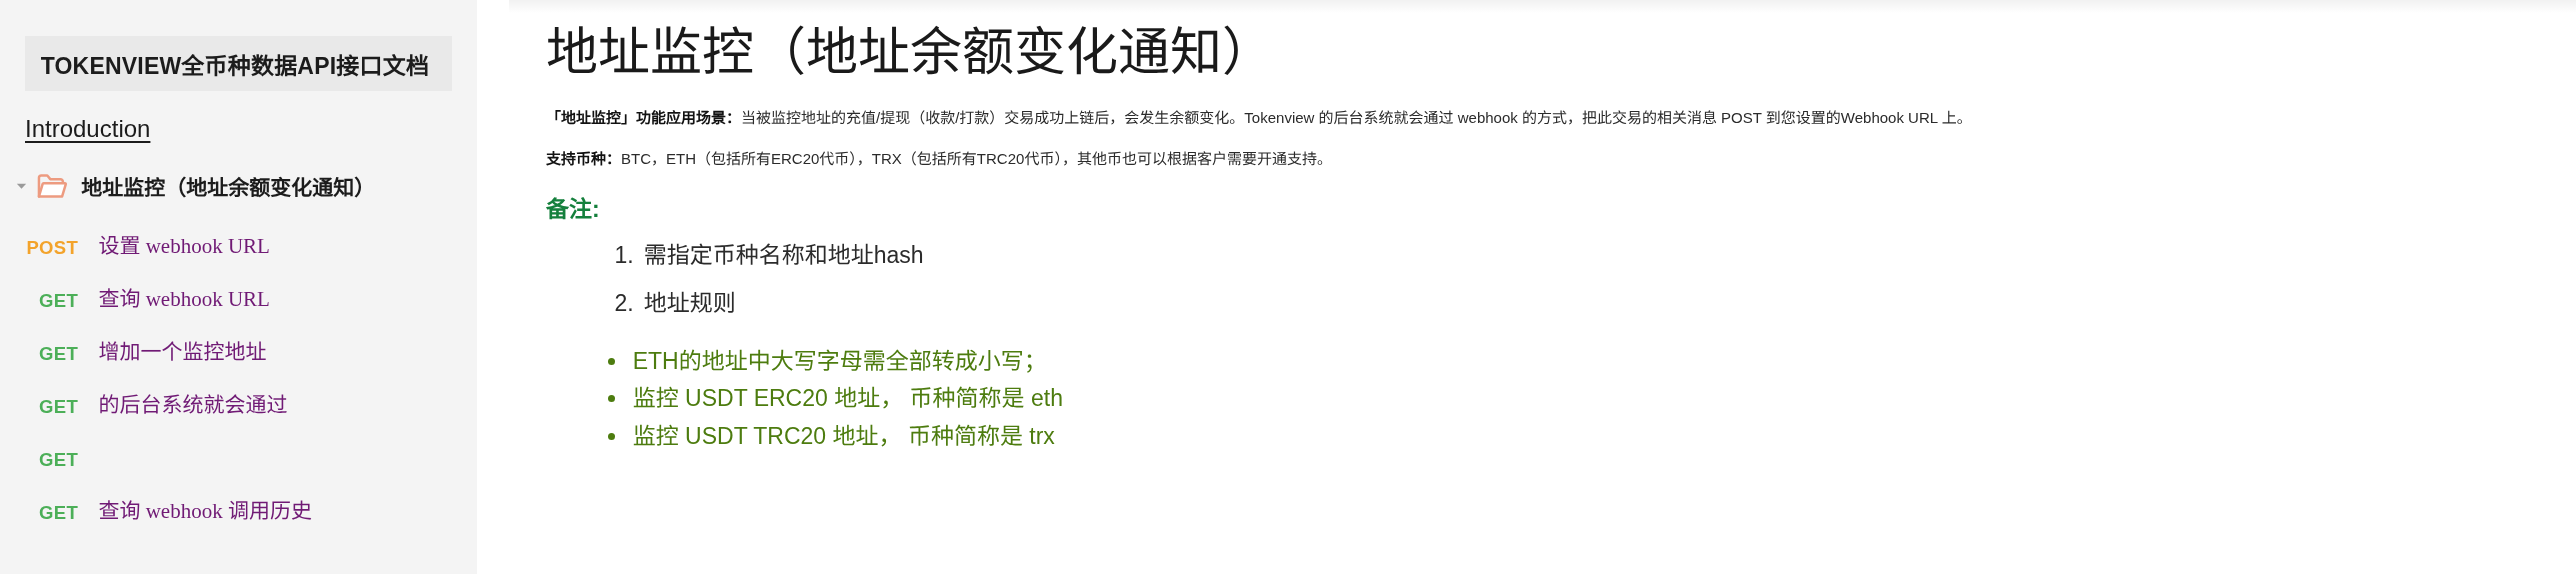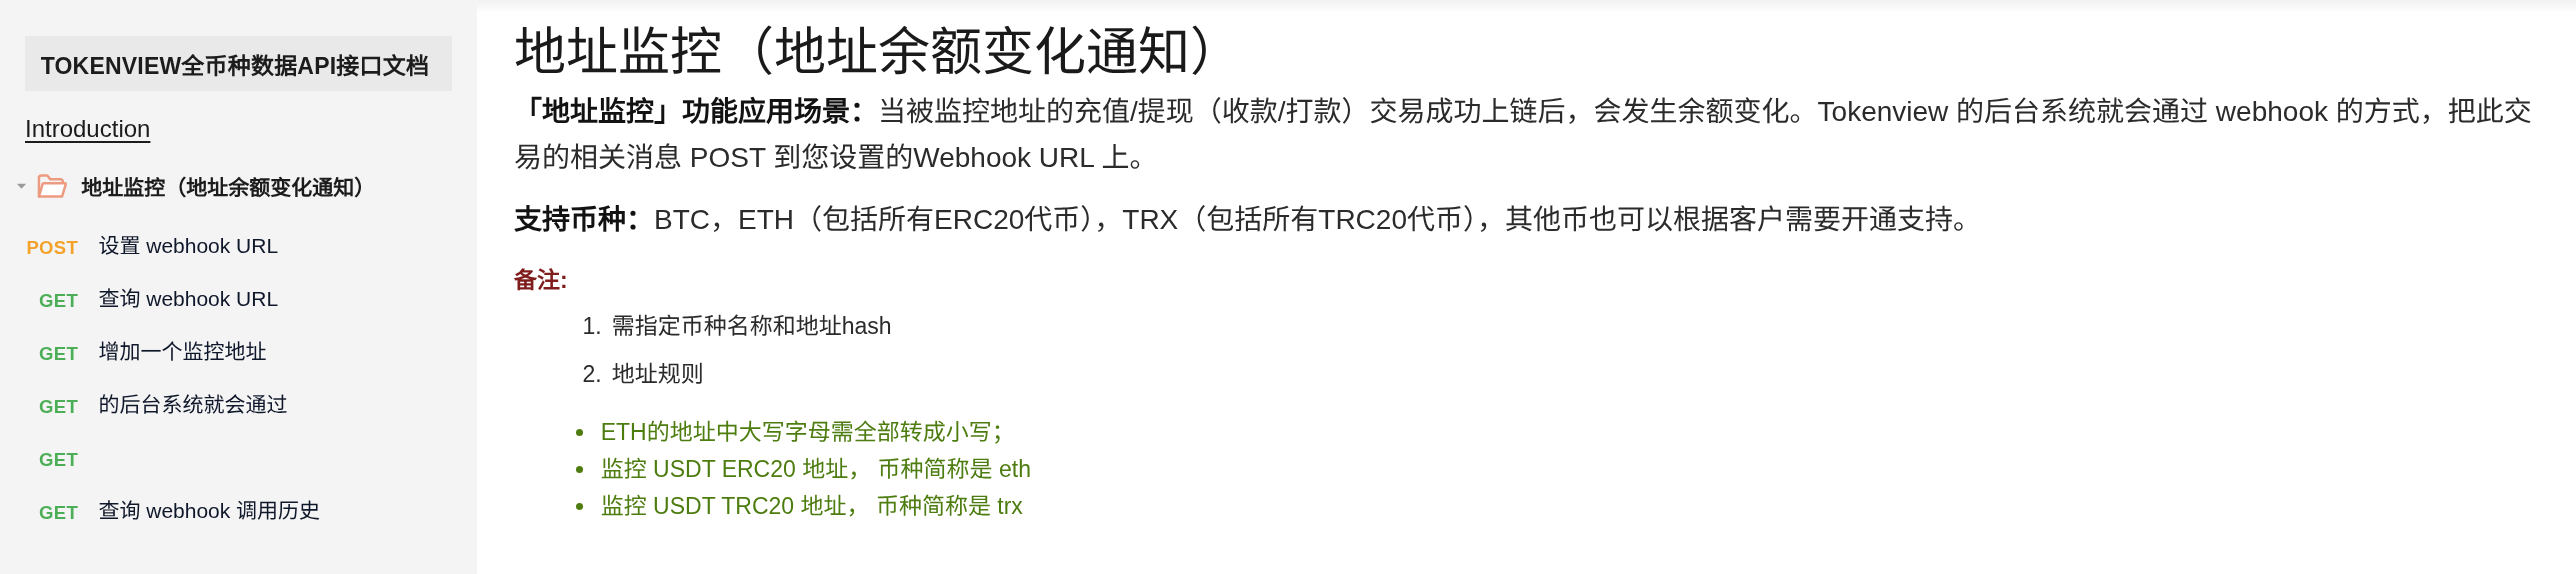--- a/index.html
+++ b/index.html
@@ -13,20 +13,21 @@
     height: 574px;
     overflow: hidden;
     background: #ffffff;
     font-family: "Liberation Sans", "DejaVu Sans", sans-serif;
     -webkit-font-smoothing: antialiased;
   }
   .app {
     display: flex;
     width: 2576px;
     height: 574px;
+    gap: 32px;
   }
 
   
   .sidebar {
     width: 477px;
     height: 574px;
     background: #f4f4f4;
     flex: 0 0 477px;
     position: relative;
     padding-top: 36px;
@@ -107,23 +108,24 @@
     text-align: right;
     font-size: 18.5px;
     font-weight: bold;
     letter-spacing: 0.3px;
     font-family: "Liberation Sans", "DejaVu Sans", sans-serif;
   }
   .method.post { color: #f3a32b; }
   .method.get  { color: #4caf58; }
   .endpoint-label {
     font-size: 21px;
-    color: #0f172a;
+    color: #701a75;
     margin-left: 20.4px;
     white-space: nowrap;
+    font-family: Liberation Serif, serif;
   }
 
   
   .main {
     flex: 1 1 auto;
     height: 574px;
     background: #ffffff;
     position: relative;
     overflow: hidden;
     padding: 0 37px 0 37px;
@@ -139,35 +141,35 @@
     font-size: 52px;
     font-weight: normal;
     color: #1a1a1a;
     margin: 0;
     padding-top: 20.4px;
     letter-spacing: 0px;
     line-height: 1.25;
     white-space: nowrap;
   }
   .para {
-    font-size: 28px;
+    font-size: 15px;
     line-height: 1.62;
     color: #2b2b2b;
-    margin: 4px 0 0 0;
+    margin: 21px 0 0 0;
     max-width: 2065px;
   }
   .para b, .lead {
     font-weight: bold;
     color: #121212;
   }
   .para.tight { margin-top: 16.7px; }
   .note-head {
     font-size: 23px;
     font-weight: bold;
-    color: #7f1d1d;
+    color: #15803d;
     margin: 18.5px 0 0 0;
   }
   ol.numlist {
     margin: 13px 0 0 0;
     padding-left: 83px;
     font-size: 23px;
     color: #2b2b2b;
     line-height: 1.62;
   }
   ol.numlist li { margin: 11px; padding-left: 3.7px; }

